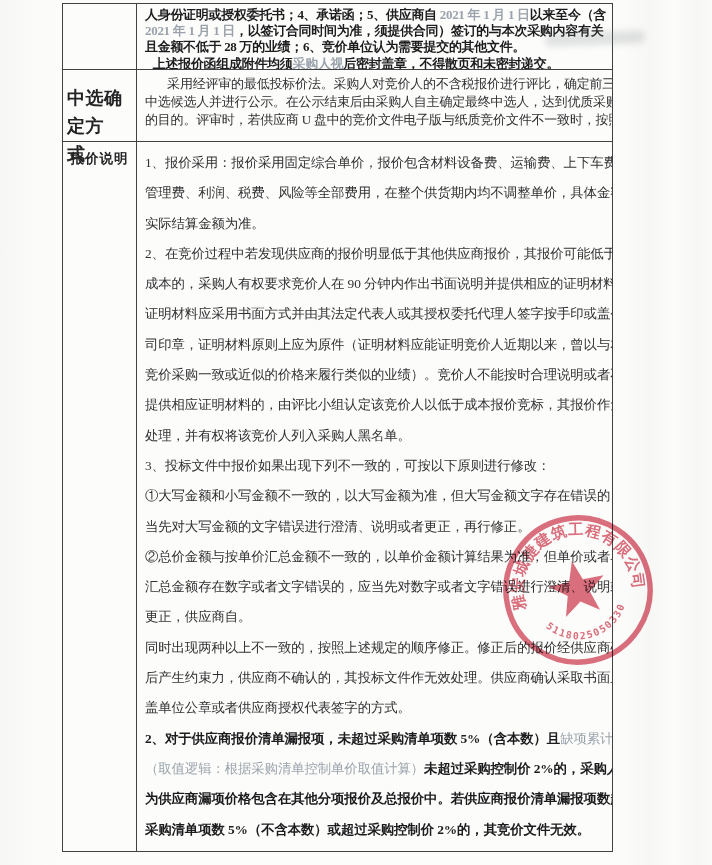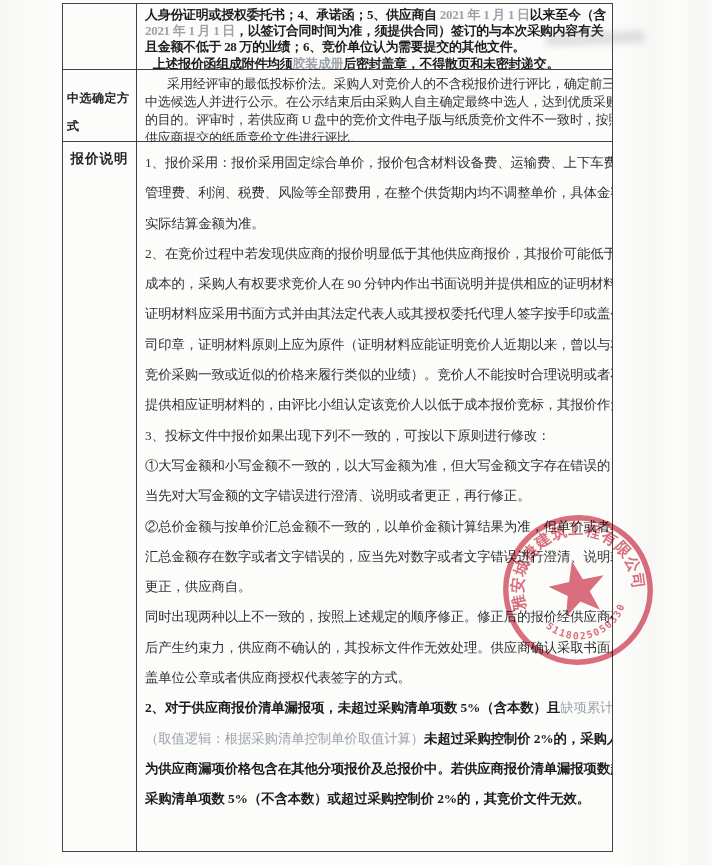--- a/index.html
+++ b/index.html
@@ -25,21 +25,21 @@
     width:74px;flex:0 0 74px;box-sizing:border-box;
     border-right:1.5px solid #414144;
     color:#242426;
   }
   .cell-content{flex:1;box-sizing:border-box;overflow:hidden;}
   .r0{height:65px;flex:0 0 65px;font-family:Liberation Serif, serif;}
   .r1{height:72px;flex:0 0 72px;}
   .r2{flex:1;}
   .r0 .cell-content{padding:3px 6px 0 8px;font-size:13px;line-height:16.2px;letter-spacing:-0.3px;font-weight:700;}
   .r1 .cell-content{padding:5px 6px 0 8px;font-size:13px;line-height:18px;letter-spacing:-0.2px;}
-  .r1 .cell-label{padding:14px 2px 0 4px;line-height:28px;font-weight:700;font-size:12px;letter-spacing:0.5px;}
+  .r1 .cell-label{padding:14px 2px 0 4px;line-height:28px;font-weight:700;font-size:18px;letter-spacing:0.5px;}
   .r2 .cell-content{padding:6px 6px 0 8px;font-size:13.4px;line-height:30.3px;letter-spacing:-0.1px;}
   .r2 .cell-label{padding:8px 0 0 0;text-align:center;font-weight:700;font-size:13.5px;letter-spacing:1px;}
   .doc-line{white-space:nowrap;}
   .seg-n{color:#303032;}
   .seg-b{color:#1c1c1e;font-weight:700;}
   .seg-g{color:#9aa3ac;}
   
   .stamp{
     position:absolute;left:499px;top:511px;width:158px;height:158px;
     opacity:0.82;mix-blend-mode:multiply;pointer-events:none;
@@ -69,51 +69,51 @@
   <div class="streak-right"></div>
 
   <div class="doc-table">
 
     <div class="doc-row r0">
       <div class="cell-label"></div>
       <div class="cell-content">
           <div class="doc-line"><span class="seg-b">人身份证明或授权委托书；4、承诺函；5、供应商自 </span><span class="seg-g">2021 年 1 月 1 日</span><span class="seg-b">以来至今（含</span></div>
           <div class="doc-line"><span class="seg-g">2021 年 1 月 1 日</span><span class="seg-b">，以签订合同时间为准，须提供合同）签订的与本次采购内容有关</span></div>
           <div class="doc-line"><span class="seg-b">且金额不低于 28 万的业绩；</span><span class="seg-b">6、竞价单位认为需要提交的其他文件。</span></div>
-          <div class="doc-line" style="text-indent: 0.6em;"><span class="seg-b">上述报价函组成附件均须</span><span class="seg-g">胶装成册</span><span class="seg-b">后密封盖章，不得散页和未密封递交。</span></div>
+          <div class="doc-line" style="text-indent: 0.6em;"><span class="seg-b">上述报价函组成附件均须</span><span class="seg-g">采购人视</span><span class="seg-b">后密封盖章，不得散页和未密封递交。</span></div>
         </div>
     </div>
 
     <div class="doc-row r1">
       <div class="cell-label">
           <div class="label-line">中选确定方</div>
           <div class="label-line">式</div>
         </div>
       <div class="cell-content">
           <div class="doc-line" style="text-indent: 1.7em;"><span class="seg-n">采用经评审的最低投标价法。采购人对竞价人的不含税报价进行评比，确定前三名</span></div>
           <div class="doc-line"><span class="seg-n">中选候选人并进行公示。在公示结束后由采购人自主确定最终中选人，达到优质采购</span></div>
           <div class="doc-line"><span class="seg-n">的目的。评审时，若供应商 U 盘中的竞价文件电子版与纸质竞价文件不一致时，按照</span></div>
-          <div class="doc-line"><span class="seg-n">供应商提交的纸质竞价文件进行评比。</span></div>
         </div>
     </div>
 
     <div class="doc-row r2">
       <div class="cell-label">
           <div class="label-line">报价说明</div>
         </div>
       <div class="cell-content">
           <div class="doc-line"><span class="seg-n">1、报价采用：报价采用固定综合单价，报价包含材料设备费、运输费、上下车费、</span></div>
           <div class="doc-line"><span class="seg-n">管理费、利润、税费、风险等全部费用，在整个供货期内均不调整单价，具体金额以</span></div>
           <div class="doc-line"><span class="seg-n">实际结算金额为准。</span></div>
           <div class="doc-line"><span class="seg-n">2、在竞价过程中若发现供应商的报价明显低于其他供应商报价，其报价可能低于其</span></div>
           <div class="doc-line"><span class="seg-n">成本的，采购人有权要求竞价人在 90 分钟内作出书面说明并提供相应的证明材料，</span></div>
           <div class="doc-line"><span class="seg-n">证明材料应采用书面方式并由其法定代表人或其授权委托代理人签字按手印或盖公</span></div>
           <div class="doc-line"><span class="seg-n">司印章，证明材料原则上应为原件（证明材料应能证明竞价人近期以来，曾以与本次</span></div>
           <div class="doc-line"><span class="seg-n">竞价采购一致或近似的价格来履行类似的业绩）。竞价人不能按时合理说明或者不能</span></div>
           <div class="doc-line"><span class="seg-n">提供相应证明材料的，由评比小组认定该竞价人以低于成本报价竞标，其报价作无效</span></div>
+          <div class="doc-line"><span class="seg-n">处理，并有权将该竞价人列入采购人黑名单。</span></div>
           <div class="doc-line"><span class="seg-n">3、投标文件中报价如果出现下列不一致的，可按以下原则进行修改：</span></div>
           <div class="doc-line"><span class="seg-n">①大写金额和小写金额不一致的，以大写金额为准，但大写金额文字存在错误的，应</span></div>
           <div class="doc-line"><span class="seg-n">当先对大写金额的文字错误进行澄清、说明或者更正，再行修正。</span></div>
           <div class="doc-line"><span class="seg-n">②总价金额与按单价汇总金额不一致的，以单价金额计算结果为准，但单价或者单价</span></div>
           <div class="doc-line"><span class="seg-n">汇总金额存在数字或者文字错误的，应当先对数字或者文字错误进行澄清、说明或者</span></div>
           <div class="doc-line"><span class="seg-n">更正，供应商自。</span></div>
           <div class="doc-line"><span class="seg-n">同时出现两种以上不一致的，按照上述规定的顺序修正。修正后的报价经供应商确认</span></div>
           <div class="doc-line"><span class="seg-n">后产生约束力，供应商不确认的，其投标文件作无效处理。供应商确认采取书面且加</span></div>
           <div class="doc-line"><span class="seg-n">盖单位公章或者供应商授权代表签字的方式。</span></div>
           <div class="doc-line"><span class="seg-b">2、对于供应商报价清单漏报项，未超过采购清单项数 5%（含本数）且</span><span class="seg-g">缺项累计金额</span></div>

